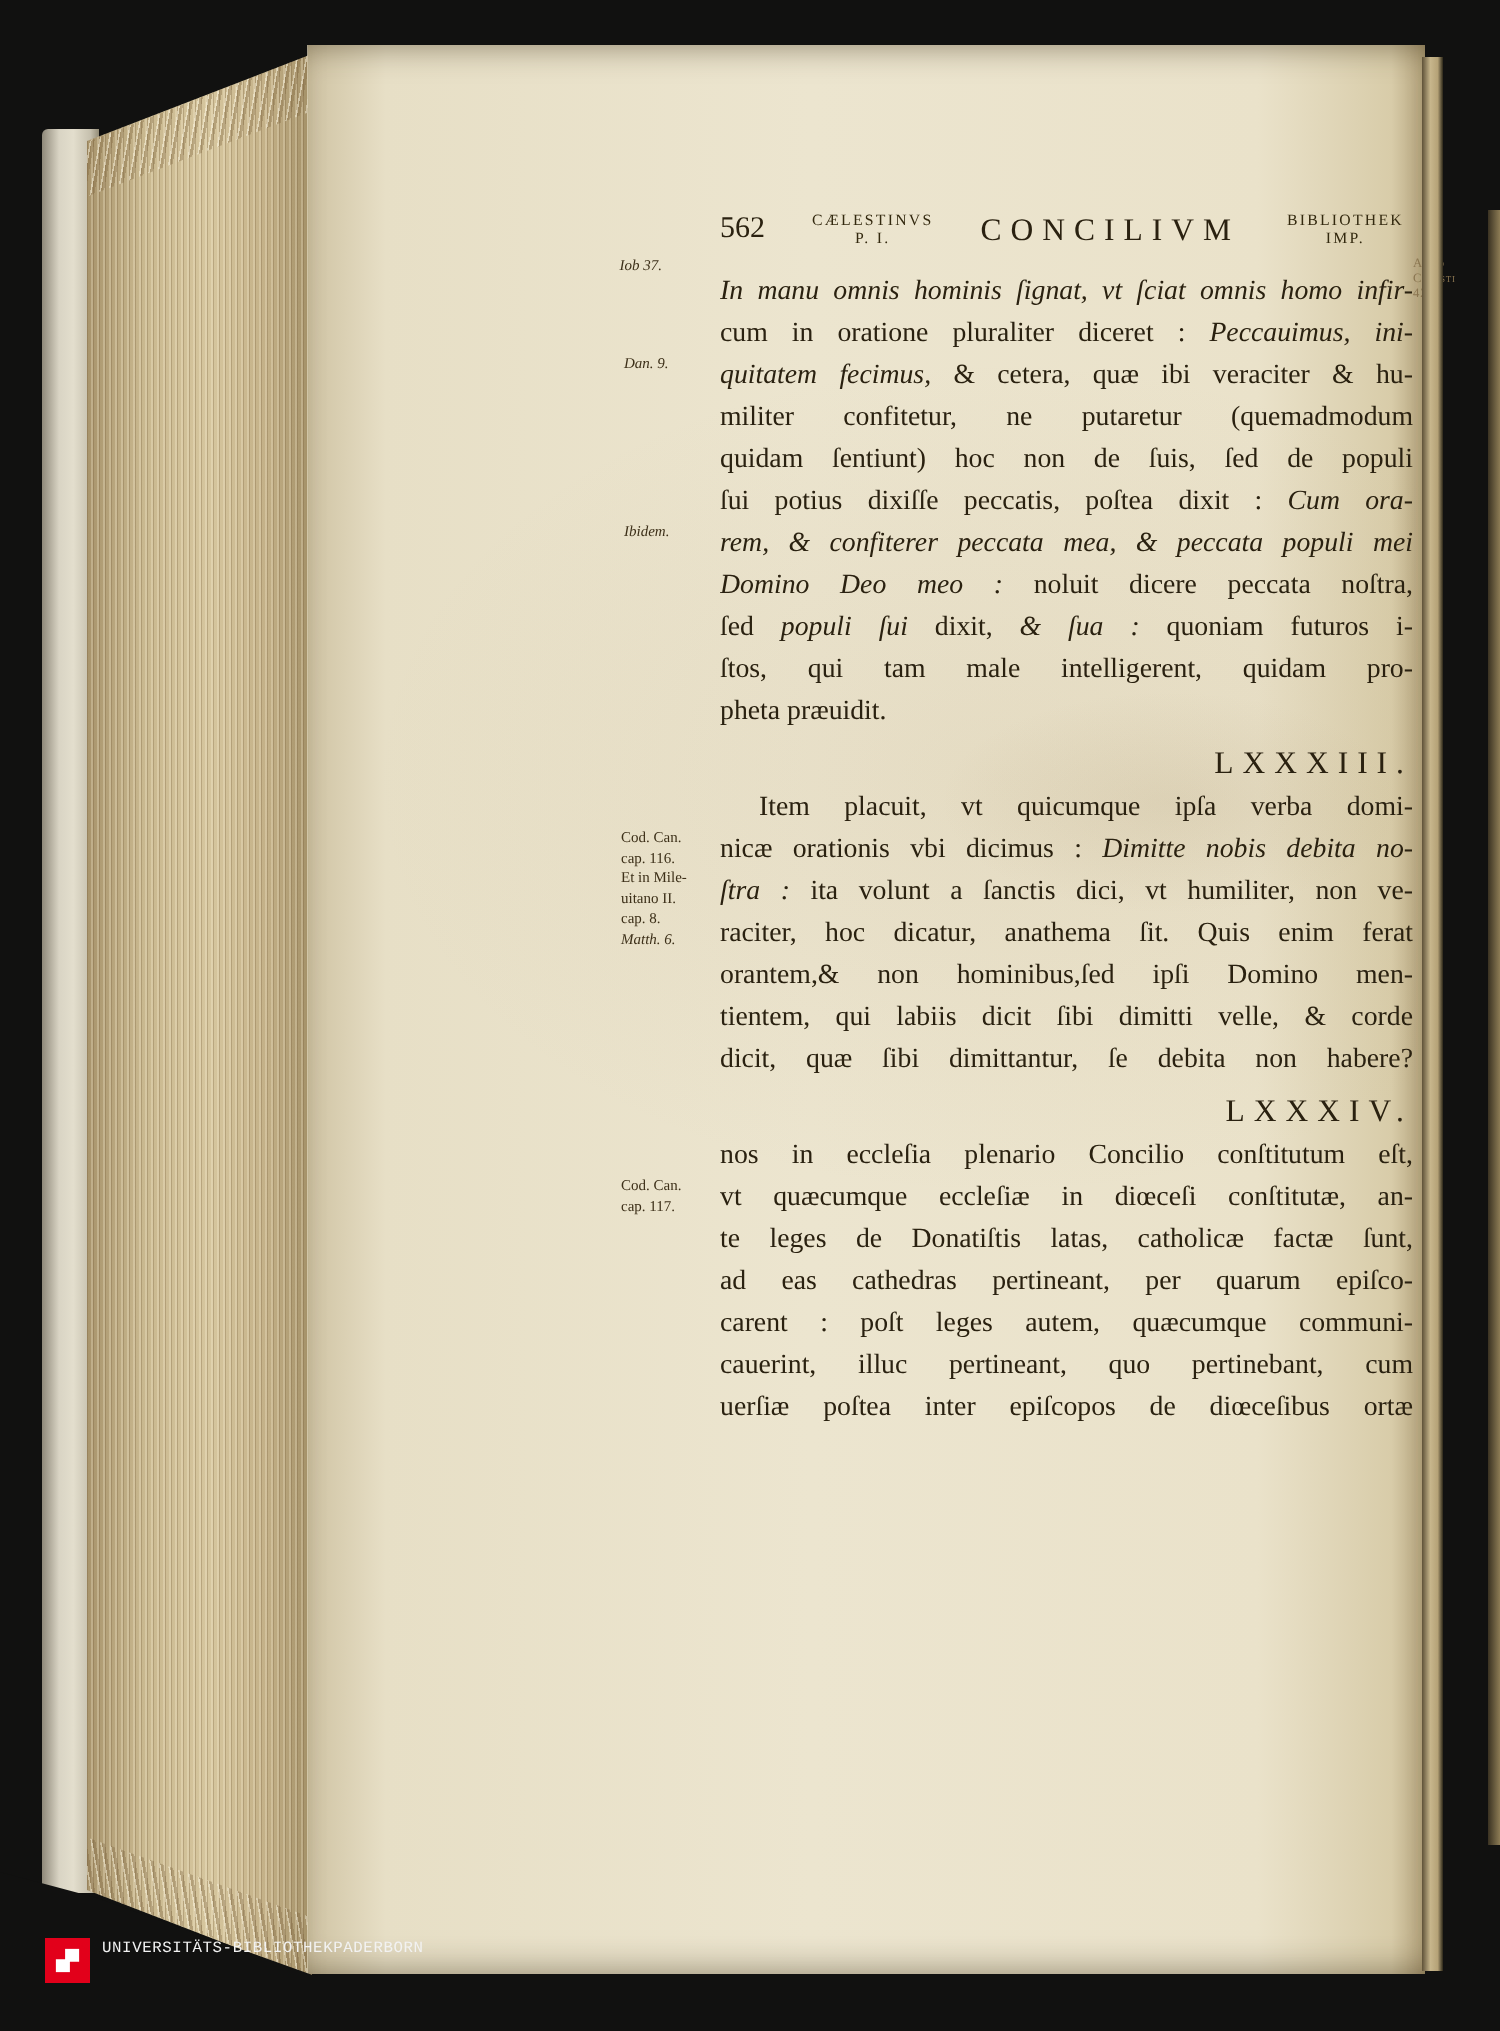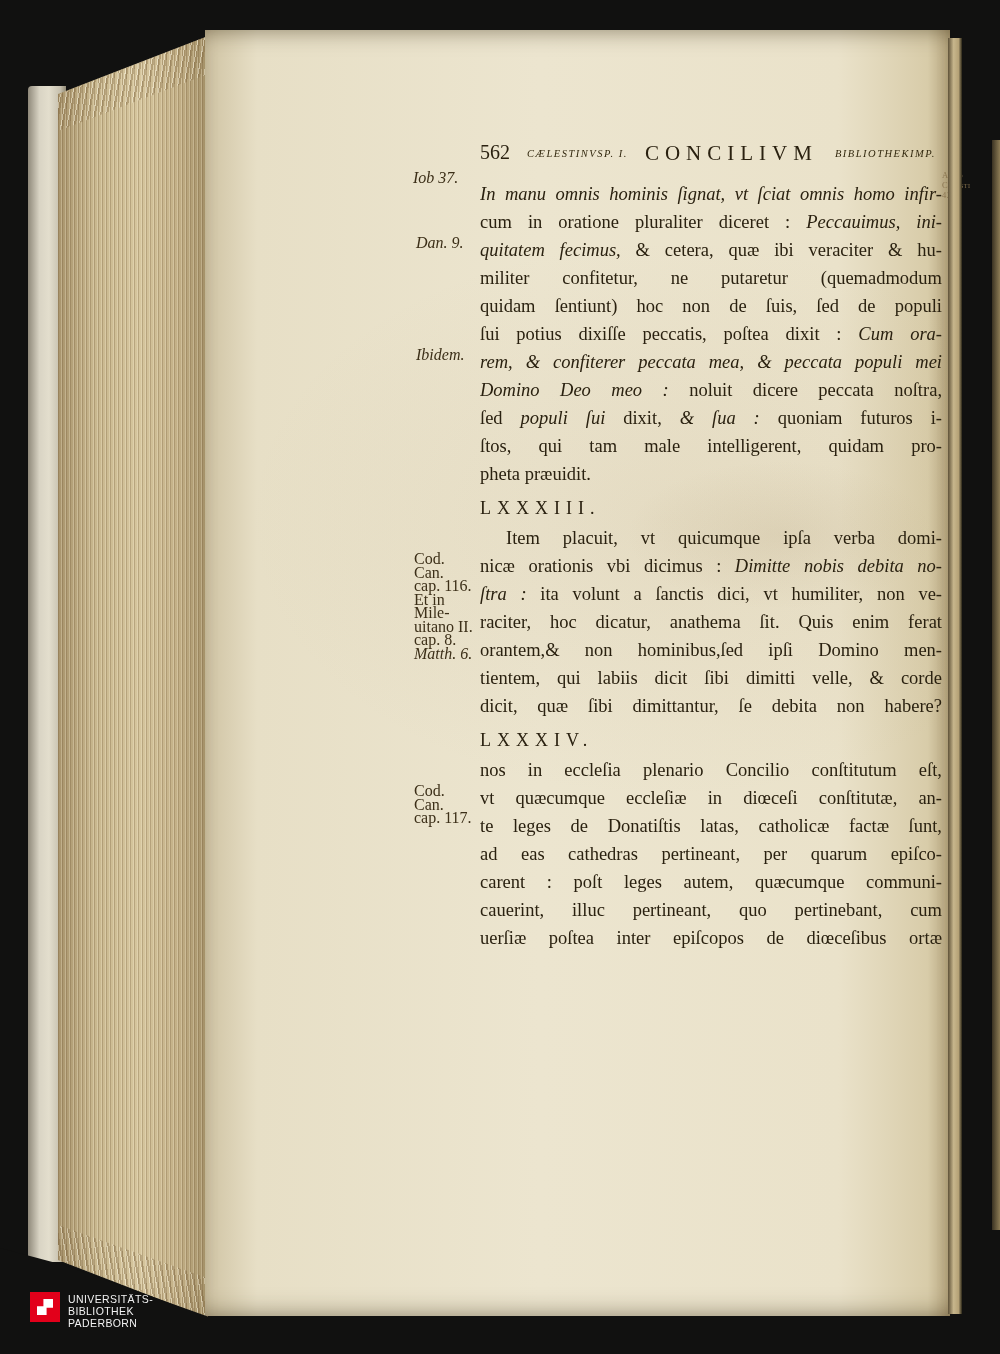--- a/index.html
+++ b/index.html
@@ -56,51 +56,51 @@
     position:absolute;left:0;top:1248px;width:212px;height:106px;background:#111110;
     clip-path:polygon(0 0,30% 16%,100% 66%,100% 100%,0 100%);
   }
   
   .text-col{
     position:absolute;left:275px;top:100px;width:462px;
     color:#2a2110;
   }
   .pg-header{display:flex;justify-content:space-between;align-items:center;height:44px;margin-bottom:6px;padding-right:6px;}
   .pg-num{font-size:20px;line-height:24px;}
-  .hdr-side{display:flex;align-items:center;font-size:10.5px;letter-spacing:1.5px;line-height:12px;padding-top:3px;color:#33290f;font-style:italic;}
+  .hdr-side{display:flex;flex-direction:column;align-items:center;font-size:10.5px;letter-spacing:1.5px;line-height:12px;padding-top:3px;color:#33290f;}
   .hdr-main{font-size:21px;letter-spacing:6px;line-height:24px;padding-top:1px;}
   .para{font-size:18.5px;line-height:28px;}
   .para .rline{height:28px;overflow:hidden;text-align:justify;text-align-last:justify;-moz-text-align-last:justify;}
   .para .rline.tend{text-align-last:left;-moz-text-align-last:left;}
   .para .rline.tindent{text-indent:26px;}
   .it{font-style:italic;}
-  .sec-head{text-align:left;font-size:18px;letter-spacing:6px;height:28px;line-height:28px;margin:6px 0 2px;}
+  .sec-head{text-align:right;font-size:21px;letter-spacing:6px;height:28px;line-height:28px;margin:6px 0 2px;}
   
   .mnote{position:absolute;width:64px;color:#3c2f18;}
-  .mnote .rline{font-size:16px;line-height:13.5px;}
+  .mnote .rline{font-size:10px;line-height:13.5px;}
   .n1{left:208px;top:141px;}
   .n2{left:211px;top:206px;}
   .n3{left:211px;top:318px;}
   .n4{left:209px;top:522px;}
   .n5{left:209px;top:754px;}
   .anno{
     position:absolute;left:737px;top:140px;width:46px;
     display:flex;flex-direction:column;
     font-size:8.5px;line-height:10px;letter-spacing:.5px;
     font-variant:small-caps;color:#8a7550;
   }
   
   .logo{position:absolute;left:30px;top:1292px;display:flex;align-items:flex-start;z-index:5;}
   .logo-mark{width:30px;height:30px;background:#e2001a;position:relative;flex:0 0 auto;}
   .logo-mark::after{
     content:"";position:absolute;left:7px;top:7px;width:16px;height:16px;background:#ffffff;
     clip-path:polygon(0 100%,0 45%,40% 45%,40% 0,100% 0,100% 55%,60% 55%,60% 100%);
   }
-  .logo-text{display:flex;flex-direction:column;margin-left:8px;padding-top:1px;
-    font-family:Liberation Sans, sans-serif;
+  .logo-text{display:flex;flex-direction:row;margin-left:8px;padding-top:1px;
+    font-family:Liberation Mono, monospace;
     font-size:10.5px;line-height:12px;letter-spacing:.4px;color:#f2f2f2;}
 </style>
 </head>
 <body>
 
 <div class="vellum"></div>
 <div class="stack"></div>
 <div class="fan-top"></div>
 <div class="fan-bottom"></div>
 

